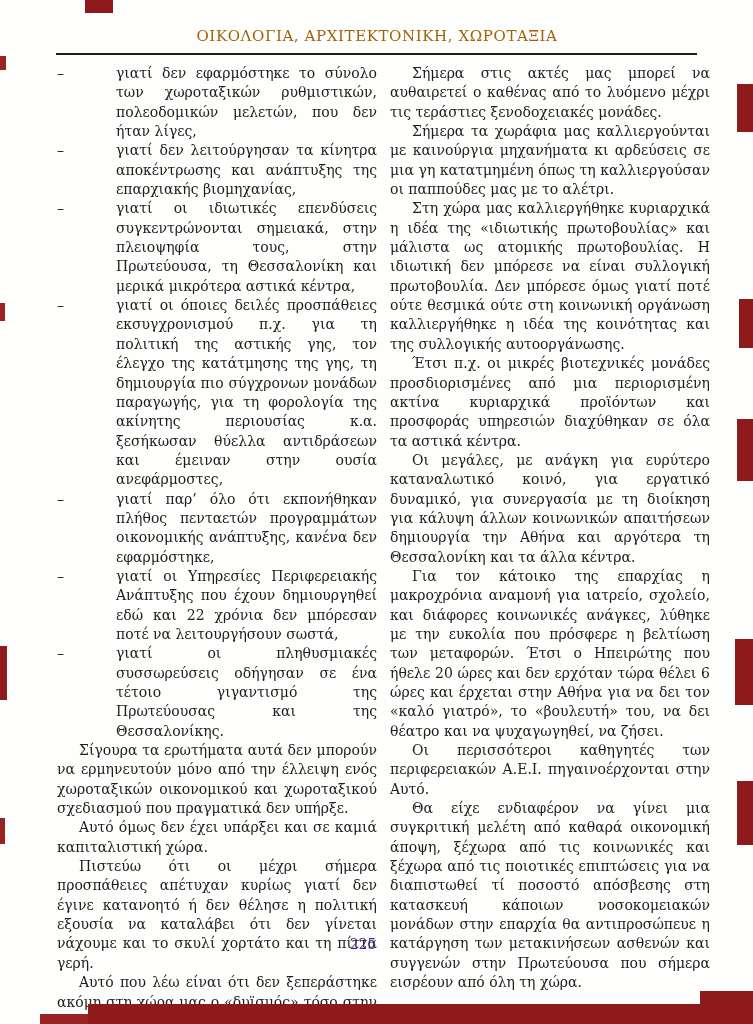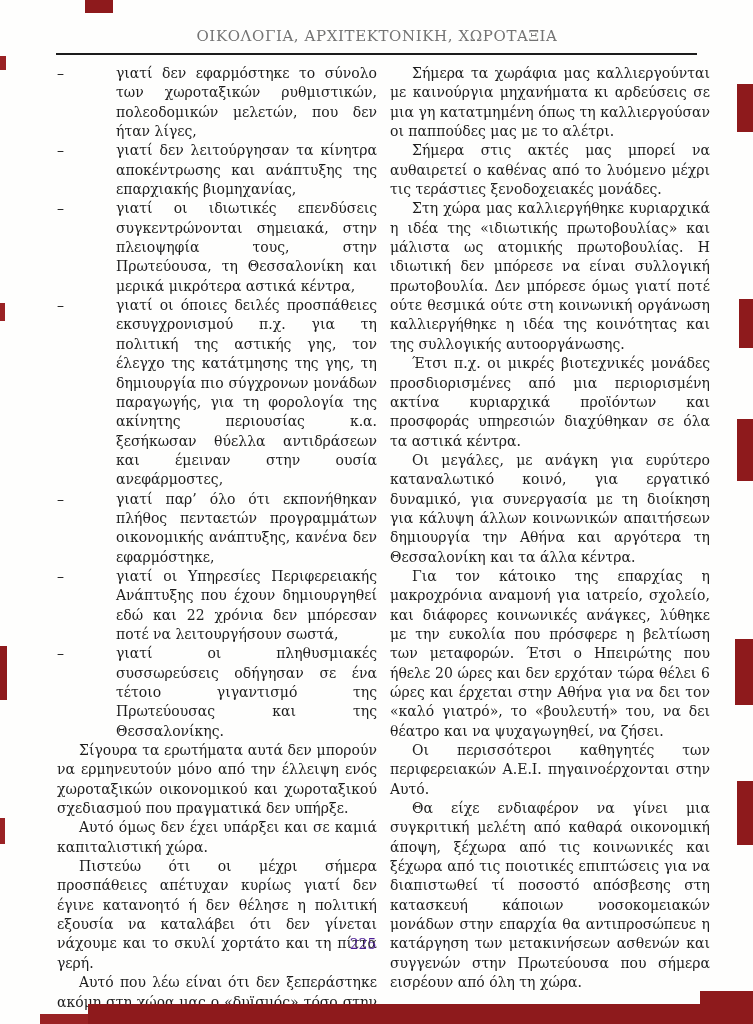--- a/index.html
+++ b/index.html
@@ -8,21 +8,21 @@
     width:753px;height:1024px;
     background:#fefefd;
     overflow:hidden;
     font-family:"DejaVu Serif","Liberation Serif",serif;
     color:#1d1d1d;
   }
   .header{
     position:absolute;top:27px;left:57px;width:640px;
     text-align:center;
     font-size:15px;letter-spacing:0.6px;
-    color:#737373;
+    color:#a16207;
   }
   .header-rule{
     position:absolute;top:53px;left:56px;width:641px;
     border:none;border-top:2.6px solid #1c1c1c;margin:0;
   }
   .columns{
     position:absolute;top:64px;left:57px;width:653px;
     display:flex;gap:13px;
   }
   .col{flex:1 1 0;font-size:14px;line-height:19.35px;}
@@ -92,22 +92,22 @@
       <p>Σίγουρα τα ερωτήματα αυτά δεν μπορούν να ερμηνευτούν μόνο από την έλλειψη ενός χωροταξικών οικονομικού και χωροταξικού σχεδιασμού που πραγματικά δεν υπήρξε.</p>
       <p>Αυτό όμως δεν έχει υπάρξει και σε καμιά καπιταλιστική χώρα.</p>
       <p>Πιστεύω ότι οι μέχρι σήμερα προσπάθειες απέτυχαν κυρίως γιατί δεν έγινε κατανοητό ή δεν θέλησε η πολιτική εξουσία να καταλάβει ότι δεν γίνεται νάχουμε και το σκυλί χορτάτο και τη πίττα γερή.</p>
       <p>Αυτό που λέω είναι ότι δεν ξεπεράστηκε ακόμη στη χώρα μας ο «δυϊσμός» τόσο στην οικονομική δομή όσο και στην κοινωνική οργάνωση.</p>
       <p>Στη χώρα μας μέχρι σήμερα συνυπάρχει η μικρή και μεγάλη κλίμακα στις παραγωγικές σχέσεις και δυνάμεις.</p>
       <p>Τα όποια μέτρα προς όφελος της μιας κλίμακας αντιστρατεύονται τις περισσότερες φορές τα συμφέροντα της άλλης.</p>
 
     </div>
 
     <div class="col">
+      <p>Σήμερα στις ακτές μας μπορεί να αυθαιρετεί ο καθένας από το λυόμενο μέχρι τις τεράστιες ξενοδοχειακές μονάδες.</p>
       <p>Σήμερα τα χωράφια μας καλλιεργούνται με καινούργια μηχανήματα κι αρδεύσεις σε μια γη κατατμημένη όπως τη καλλιεργούσαν οι παππούδες μας με το αλέτρι.</p>
-      <p>Σήμερα στις ακτές μας μπορεί να αυθαιρετεί ο καθένας από το λυόμενο μέχρι τις τεράστιες ξενοδοχειακές μονάδες.</p>
       <p>Στη χώρα μας καλλιεργήθηκε κυριαρχικά η ιδέα της «ιδιωτικής πρωτοβουλίας» και μάλιστα ως ατομικής πρωτοβουλίας. Η ιδιωτική δεν μπόρεσε να είναι συλλογική πρωτοβουλία. Δεν μπόρεσε όμως γιατί ποτέ ούτε θεσμικά ούτε στη κοινωνική οργάνωση καλλιεργήθηκε η ιδέα της κοινότητας και της συλλογικής αυτοοργάνωσης.</p>
       <p>Έτσι π.χ. οι μικρές βιοτεχνικές μονάδες προσδιορισμένες από μια περιορισμένη ακτίνα κυριαρχικά προϊόντων και προσφοράς υπηρεσιών διαχύθηκαν σε όλα τα αστικά κέντρα.</p>
       <p>Οι μεγάλες, με ανάγκη για ευρύτερο καταναλωτικό κοινό, για εργατικό δυναμικό, για συνεργασία με τη διοίκηση για κάλυψη άλλων κοινωνικών απαιτήσεων δημιουργία την Αθήνα και αργότερα τη Θεσσαλονίκη και τα άλλα κέντρα.</p>
       <p>Για τον κάτοικο της επαρχίας η μακροχρόνια αναμονή για ιατρείο, σχολείο, και διάφορες κοινωνικές ανάγκες, λύθηκε με την ευκολία που πρόσφερε η βελτίωση των μεταφορών. Έτσι ο Ηπειρώτης που ήθελε 20 ώρες και δεν ερχόταν τώρα θέλει 6 ώρες και έρχεται στην Αθήνα για να δει τον «καλό γιατρό», το «βουλευτή» του, να δει θέατρο και να ψυχαγωγηθεί, να ζήσει.</p>
       <p>Οι περισσότεροι καθηγητές των περιφερειακών Α.Ε.Ι. πηγαινοέρχονται στην Αυτό.</p>
       <p>Θα είχε ενδιαφέρον να γίνει μια συγκριτική μελέτη από καθαρά οικονομική άποψη, ξέχωρα από τις κοινωνικές και ξέχωρα από τις ποιοτικές επιπτώσεις για να διαπιστωθεί τί ποσοστό απόσβεσης στη κατασκευή κάποιων νοσοκομειακών μονάδων στην επαρχία θα αντιπροσώπευε η κατάργηση των μετακινήσεων ασθενών και συγγενών στην Πρωτεύουσα που σήμερα εισρέουν από όλη τη χώρα.</p>
 
     </div>
 
   </div>

